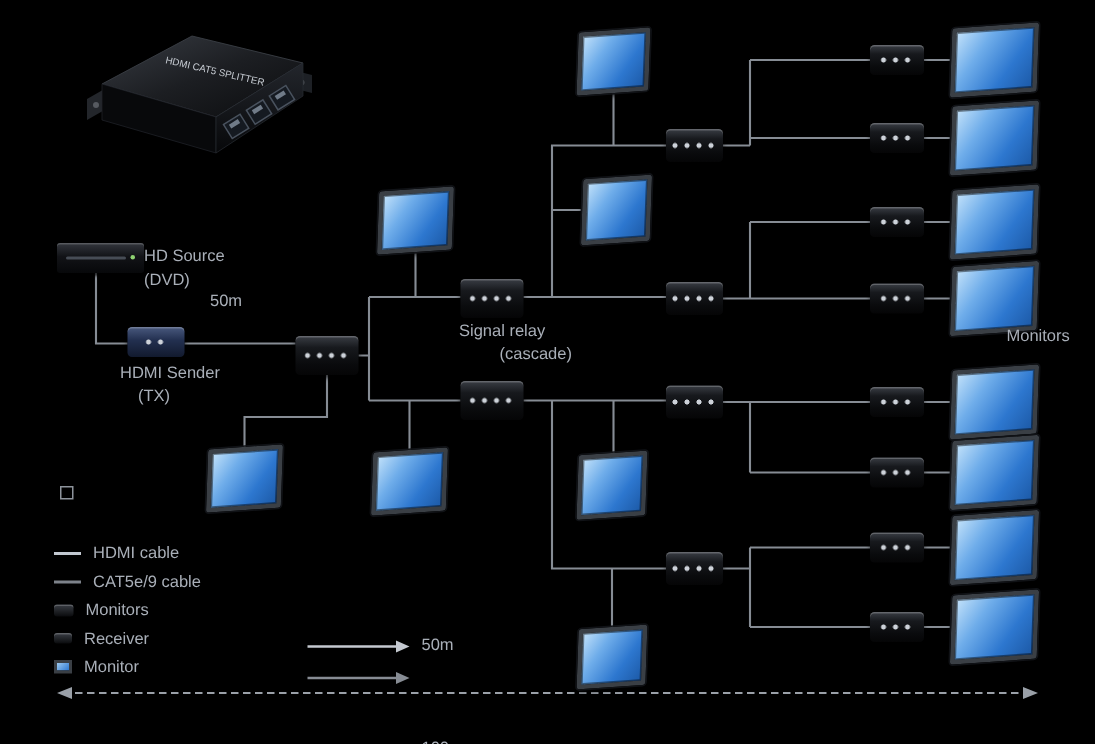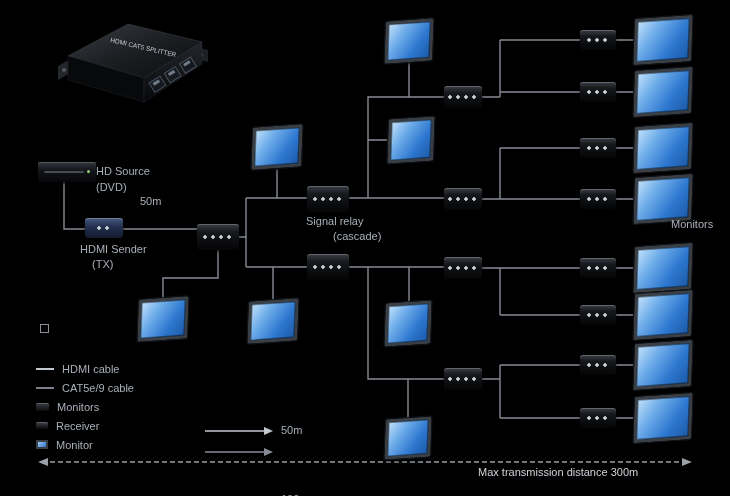--- a/index.html
+++ b/index.html
@@ -172,21 +172,20 @@
   <div class="label" style="left:96px;top:165px;">HD Source</div>
   <div class="label" style="left:96px;top:181px;">(DVD)</div>
   <div class="label" style="left:140px;top:195px;">50m</div>
   <div class="label" style="left:80px;top:243px;">HDMI Sender</div>
   <div class="label" style="left:92px;top:258px;">(TX)</div>
   <div class="label" style="left:306px;top:215px;">Signal relay</div>
   <div class="label" style="left:312px;top:230px;margin-left:21px;">(cascade)</div>
   <div class="label" style="left:638px;top:218px;margin-left:33px;">Monitors</div>
   <div class="label" style="left:281px;top:424px;">50m</div>
   <div class="label" style="left:281px;top:445px;margin-top:48px;">100m</div>
-  <div class="label total" style="left:478px;top:466px;">Max transmission distance 300m</div>
 
   <div class="legend-marker"></div>
   <div class="legend">
     <div class="legend-item">
       <span class="icon-line"></span>
       <span>HDMI cable</span>
     </div>
     <div class="legend-item">
       <span class="icon-line cat5"></span>
       <span>CAT5e/9 cable</span>

